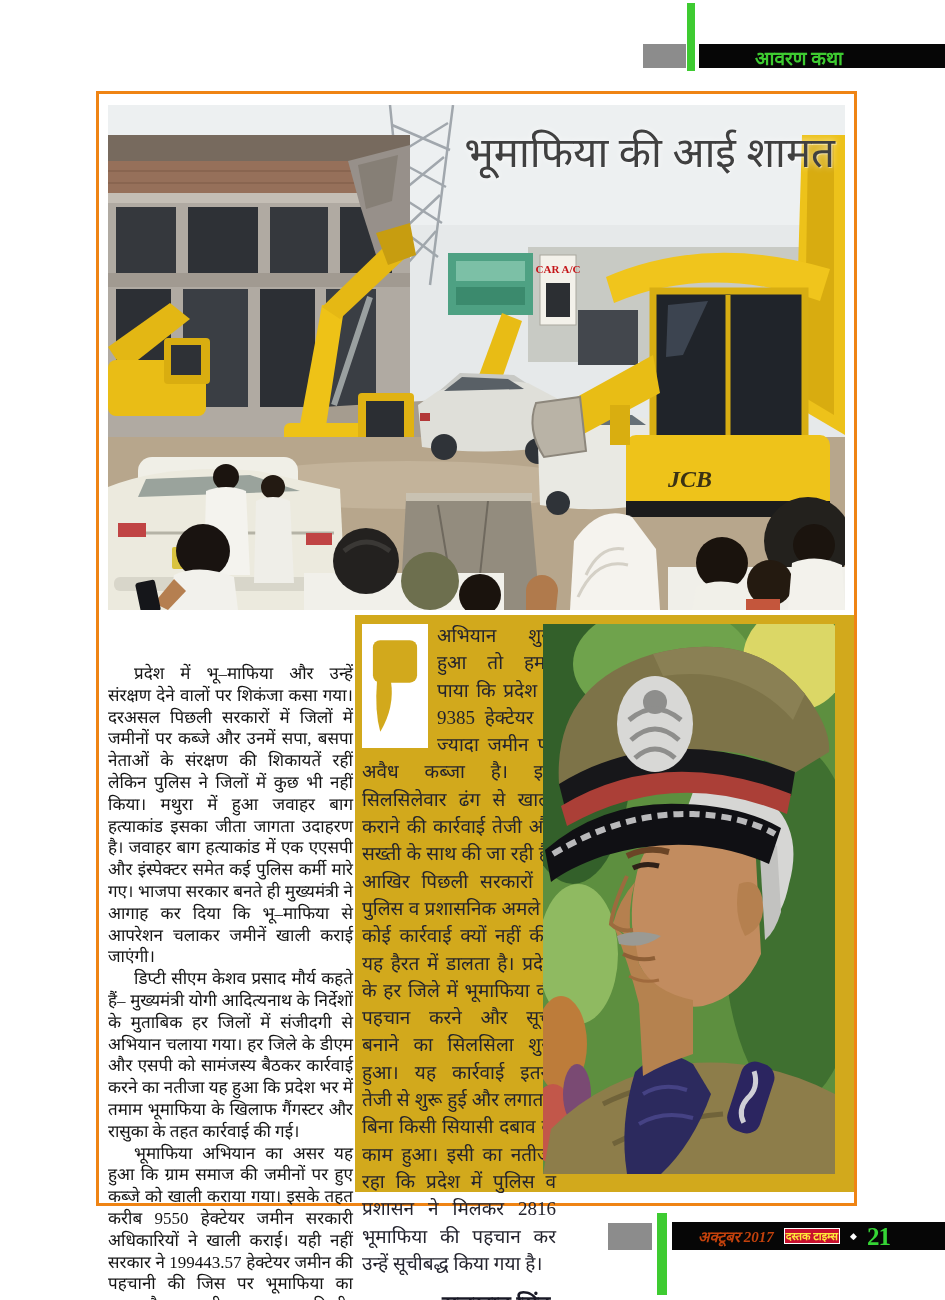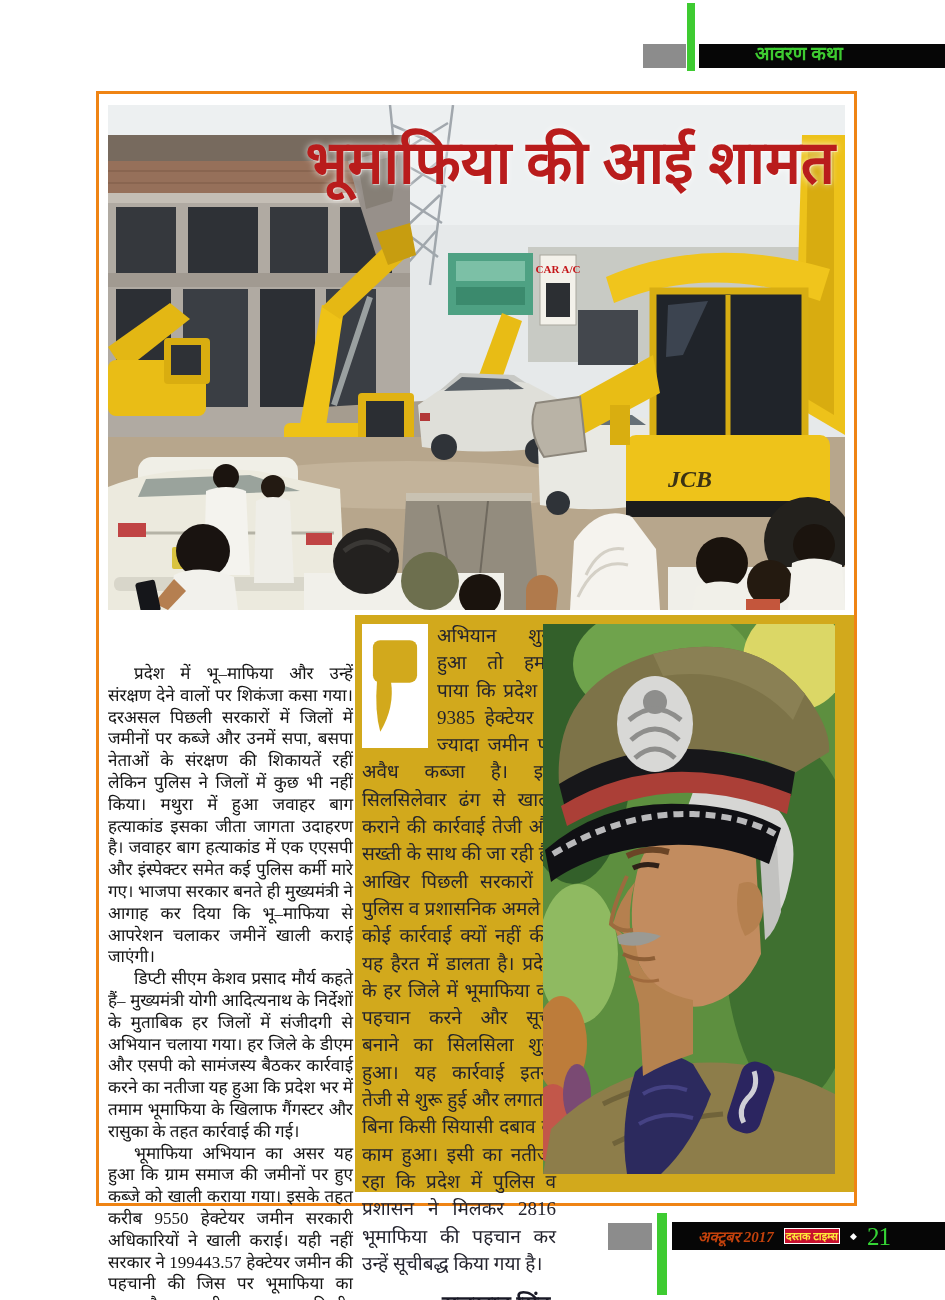--- a/index.html
+++ b/index.html
@@ -3,31 +3,31 @@
 <meta charset="utf-8">
 <style>
   html,body{margin:0;padding:0;background:#fff;}
   .page{position:relative;width:945px;height:1300px;background:#ffffff;overflow:hidden;
         font-family:"Liberation Serif", serif;}
 
   
   .hdr-grey{position:absolute;left:643px;top:44px;width:43px;height:24px;background:#8c8c8c;}
   .hdr-green{position:absolute;left:687px;top:3px;width:8px;height:68px;background:#3ecb31;}
   .hdr-black{position:absolute;left:699px;top:44px;width:246px;height:24px;background:#060606;
-             display:flex;align-items:flex-start;justify-content:center;padding-right:46px;box-sizing:border-box;}
+             display:flex;align-items:flex-end;justify-content:center;padding-right:46px;box-sizing:border-box;}
   .hdr-black span{color:#3ecb31;font-size:19px;font-weight:bold;line-height:1;}
 
   
   .content{position:absolute;left:96px;top:91px;width:755px;height:1109px;
            border:3px solid #ef8414;background:#fff;}
 
   
   .photo{position:absolute;left:9px;top:11px;width:737px;height:505px;overflow:hidden;background:#e6e9ea;}
   .headline{position:absolute;top:24px;right:10px;white-space:nowrap;
-            font-size:60px;font-weight:bold;color:#b91c1c;line-height:1.15;
+            font-size:42px;font-weight:normal;color:#404040;line-height:1.15;
             text-shadow:0 0 7px rgba(255,255,255,.75),1px 1px 0 rgba(255,255,255,.45);}
 
   
   .col-left{position:absolute;left:9px;top:527px;width:245px;color:#141414;
             font-size:17px;line-height:21.8px;text-align:justify;margin-top:42px;}
   .col-left p{margin:0;text-indent:26px;}
   .endmark{color:#ee1111;font-size:15px;text-indent:0;}
 
   
   .yellow{position:absolute;left:256px;top:521px;width:499px;height:577px;background:#d2a91c;}
@@ -42,21 +42,21 @@
 
   
   .ftr-grey{position:absolute;left:608px;top:1223px;width:44px;height:27px;background:#8c8c8c;}
   .ftr-green{position:absolute;left:657px;top:1213px;width:10px;height:82px;background:#3ecb31;}
   .ftr-black{position:absolute;left:672px;top:1222px;width:273px;height:28px;background:#060606;
              display:flex;align-items:center;gap:10px;padding-left:26px;box-sizing:border-box;}
   .issue{color:#c2410c;font-size:15px;font-weight:bold;font-style:italic;}
   .maglogo{background:#c8102e;border:1px solid #fff;color:#ffe93a;font-size:11px;font-weight:bold;
            padding:1px 1px;line-height:1.1;}
   .diamond{color:#ffffff;font-size:9px;}
-  .pagenum{color:#35d435;font-size:25px;font-weight:normal;letter-spacing:-1px;line-height:1;}
+  .pagenum{color:#35d435;font-size:25px;font-weight:bold;letter-spacing:-1px;line-height:1;}
 </style>
 </head>
 <body>
 
 <div class="page">
 
   <div class="hdr-grey"></div>
   <div class="hdr-green"></div>
   <div class="hdr-black">
     <span>आवरण कथा</span>

